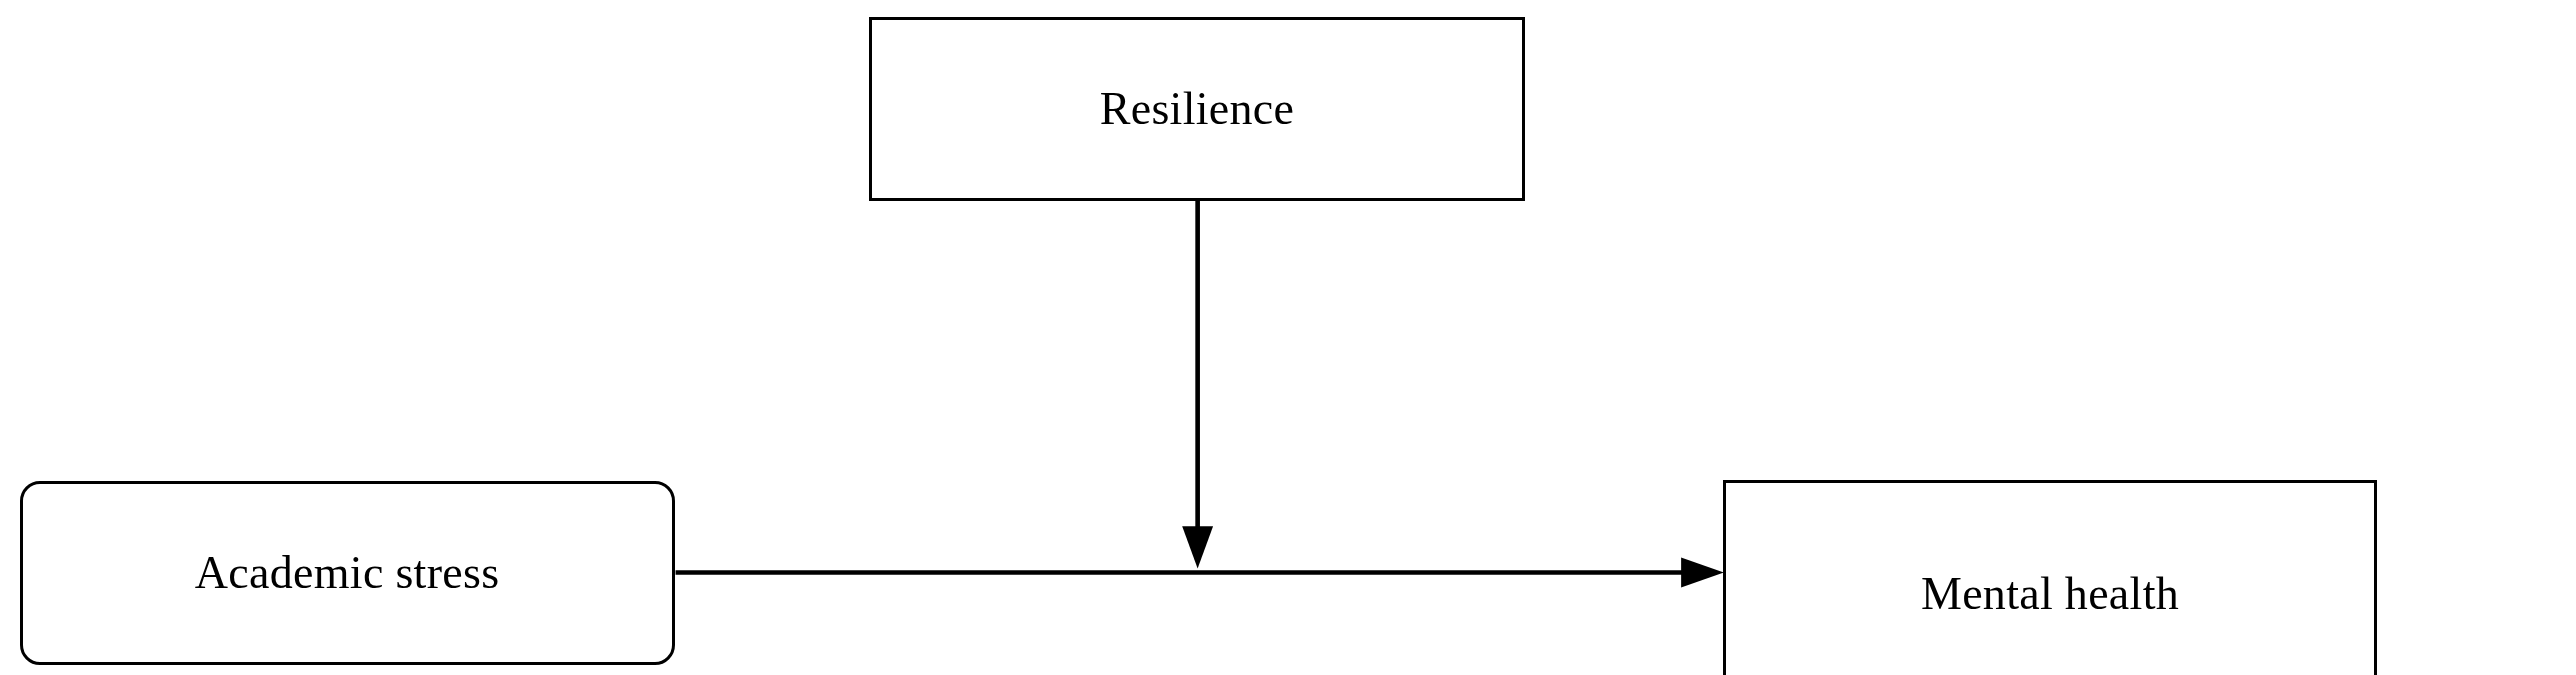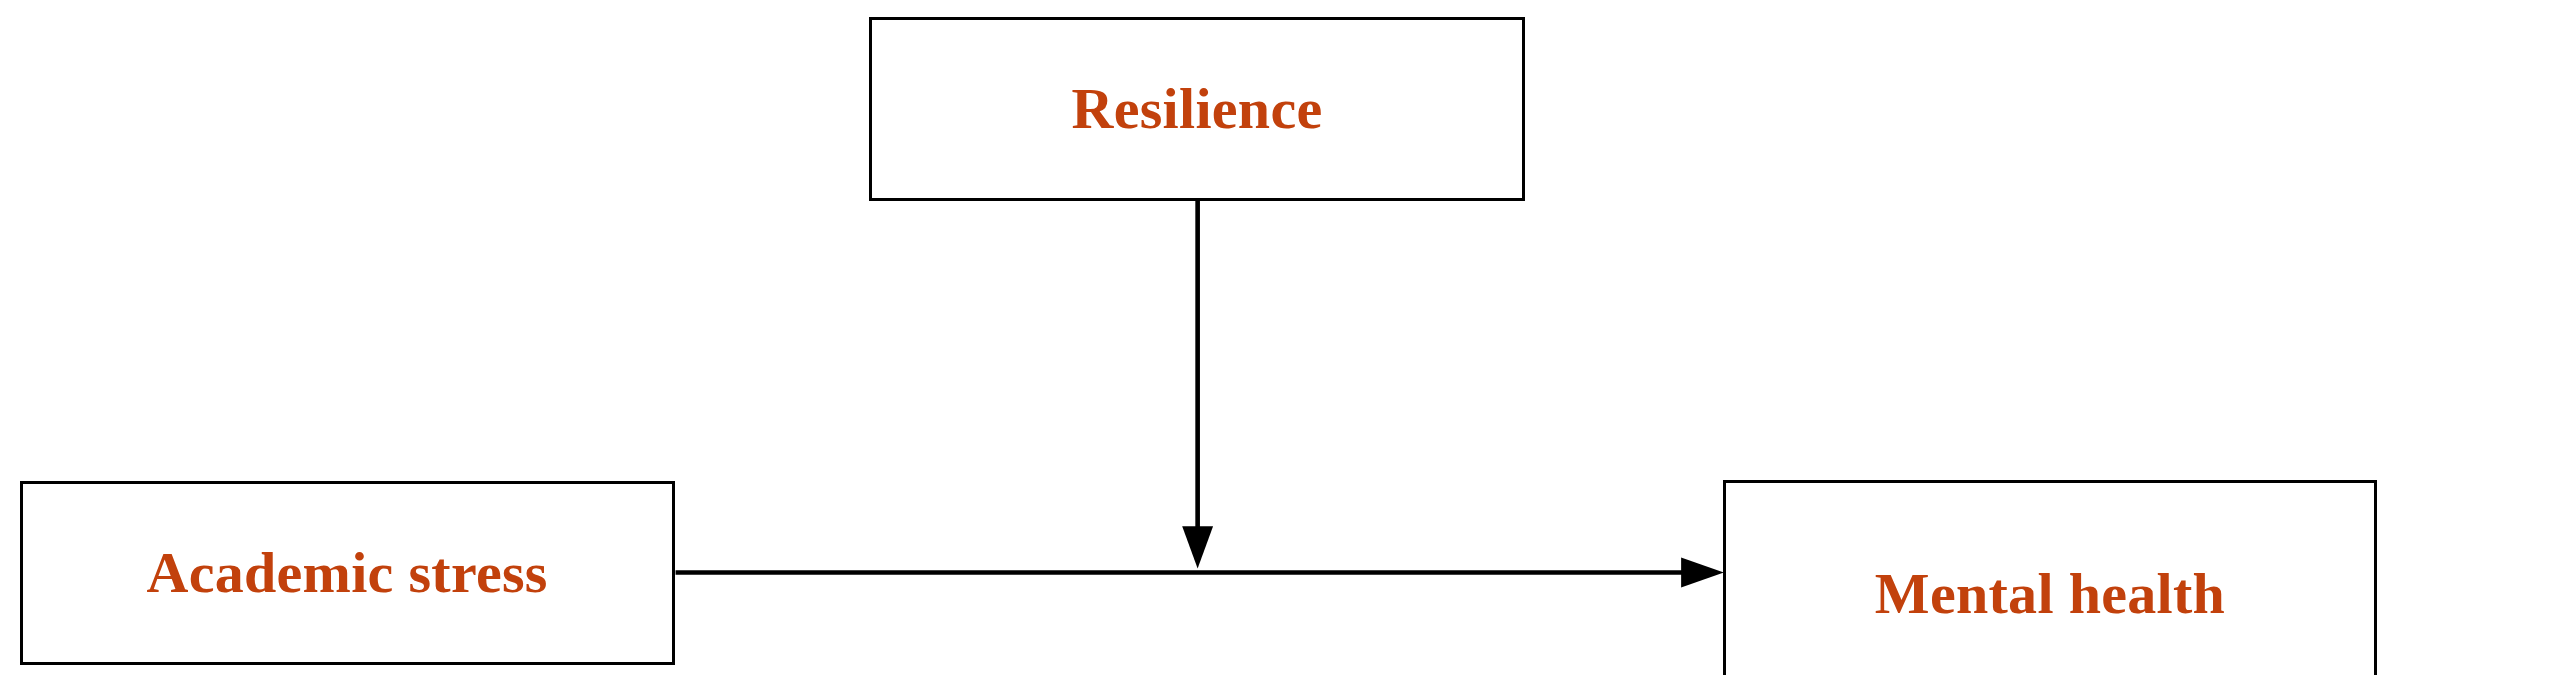--- a/index.html
+++ b/index.html
@@ -19,40 +19,40 @@
     position: absolute;
     box-sizing: border-box;
     border: 3.6px solid #000000;
     background: #ffffff;
     display: flex;
     align-items: center;
     justify-content: center;
   }
   .node-label {
     font-family: "Liberation Serif", "DejaVu Serif", serif;
-    font-size: 58px;
+    font-size: 46px;
     line-height: 1;
-    color: #c2410c;
+    color: #000000;
     white-space: nowrap;
     letter-spacing: 0.3px;
-    font-weight: bold;
   }
   
   #node-resilience {
     left: 869px;
     top: 17px;
     width: 656px;
     height: 184px;
   }
   
   #node-academic-stress {
     left: 19.6px;
     top: 481px;
     width: 655px;
     height: 184px;
+    border-radius: 20px;
   }
   
   #node-mental-health {
     left: 1723px;
     top: 480px;
     width: 654px;
     height: 228px;
   }
   
   #connector-layer {

